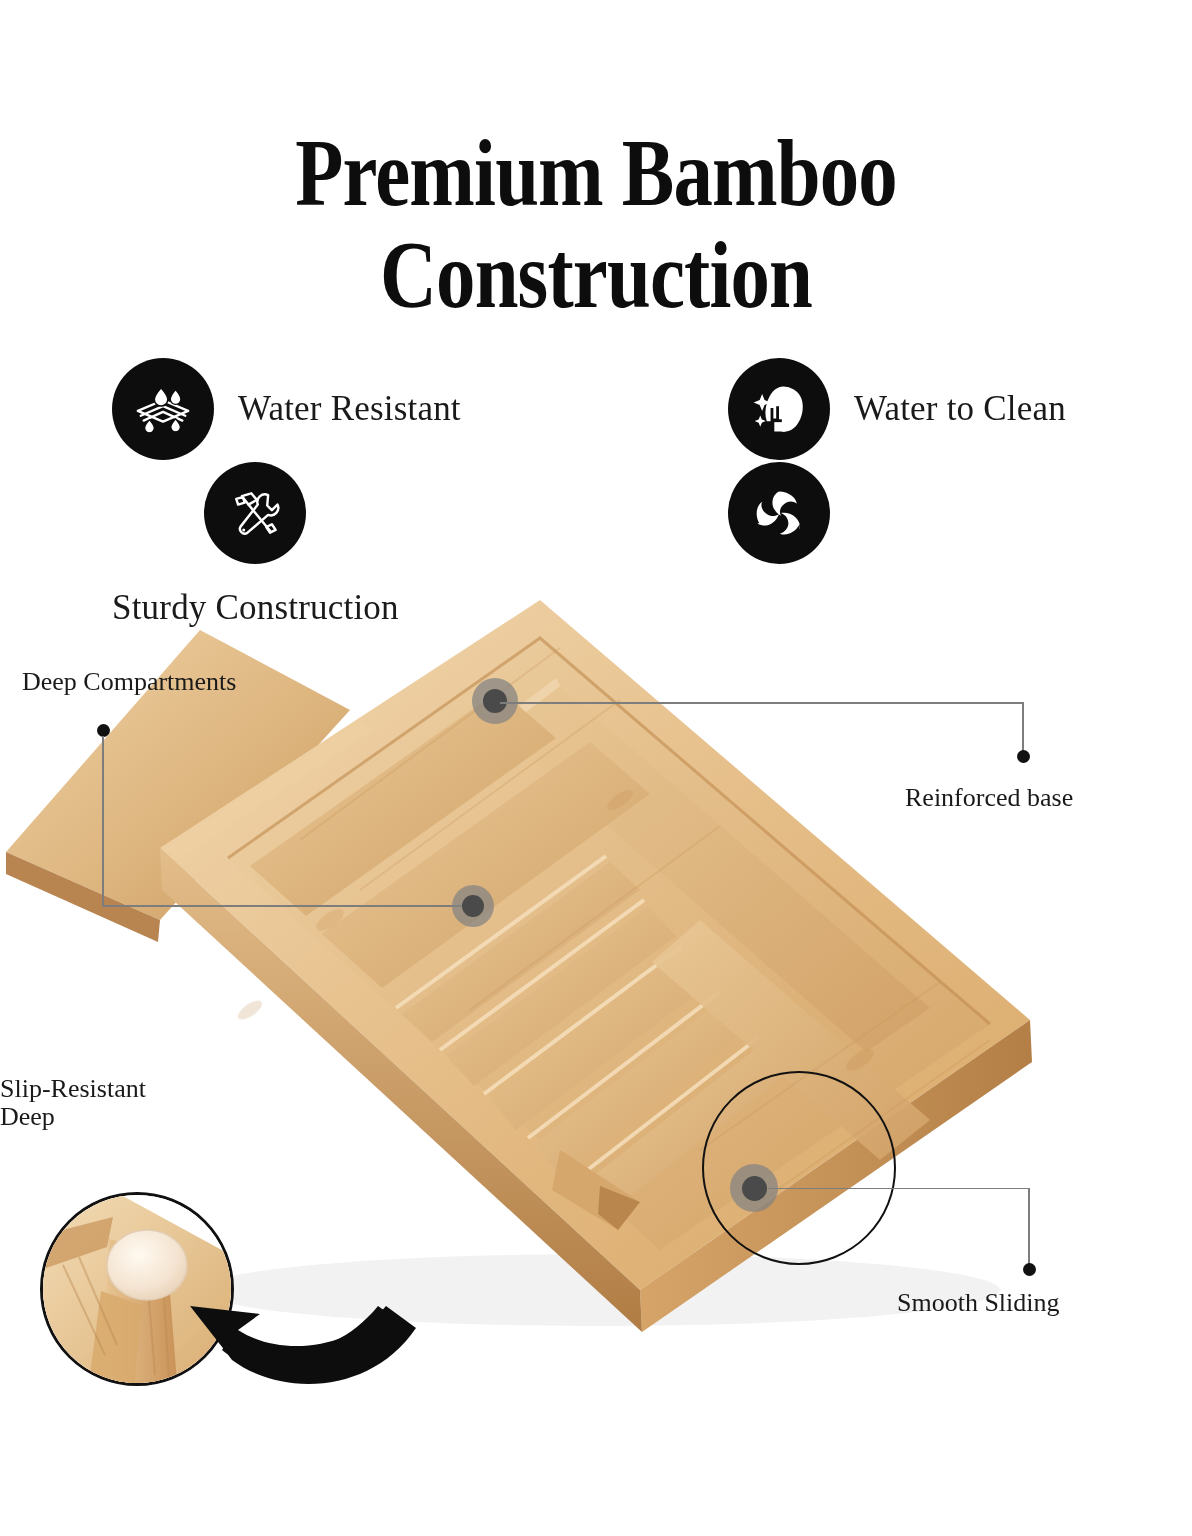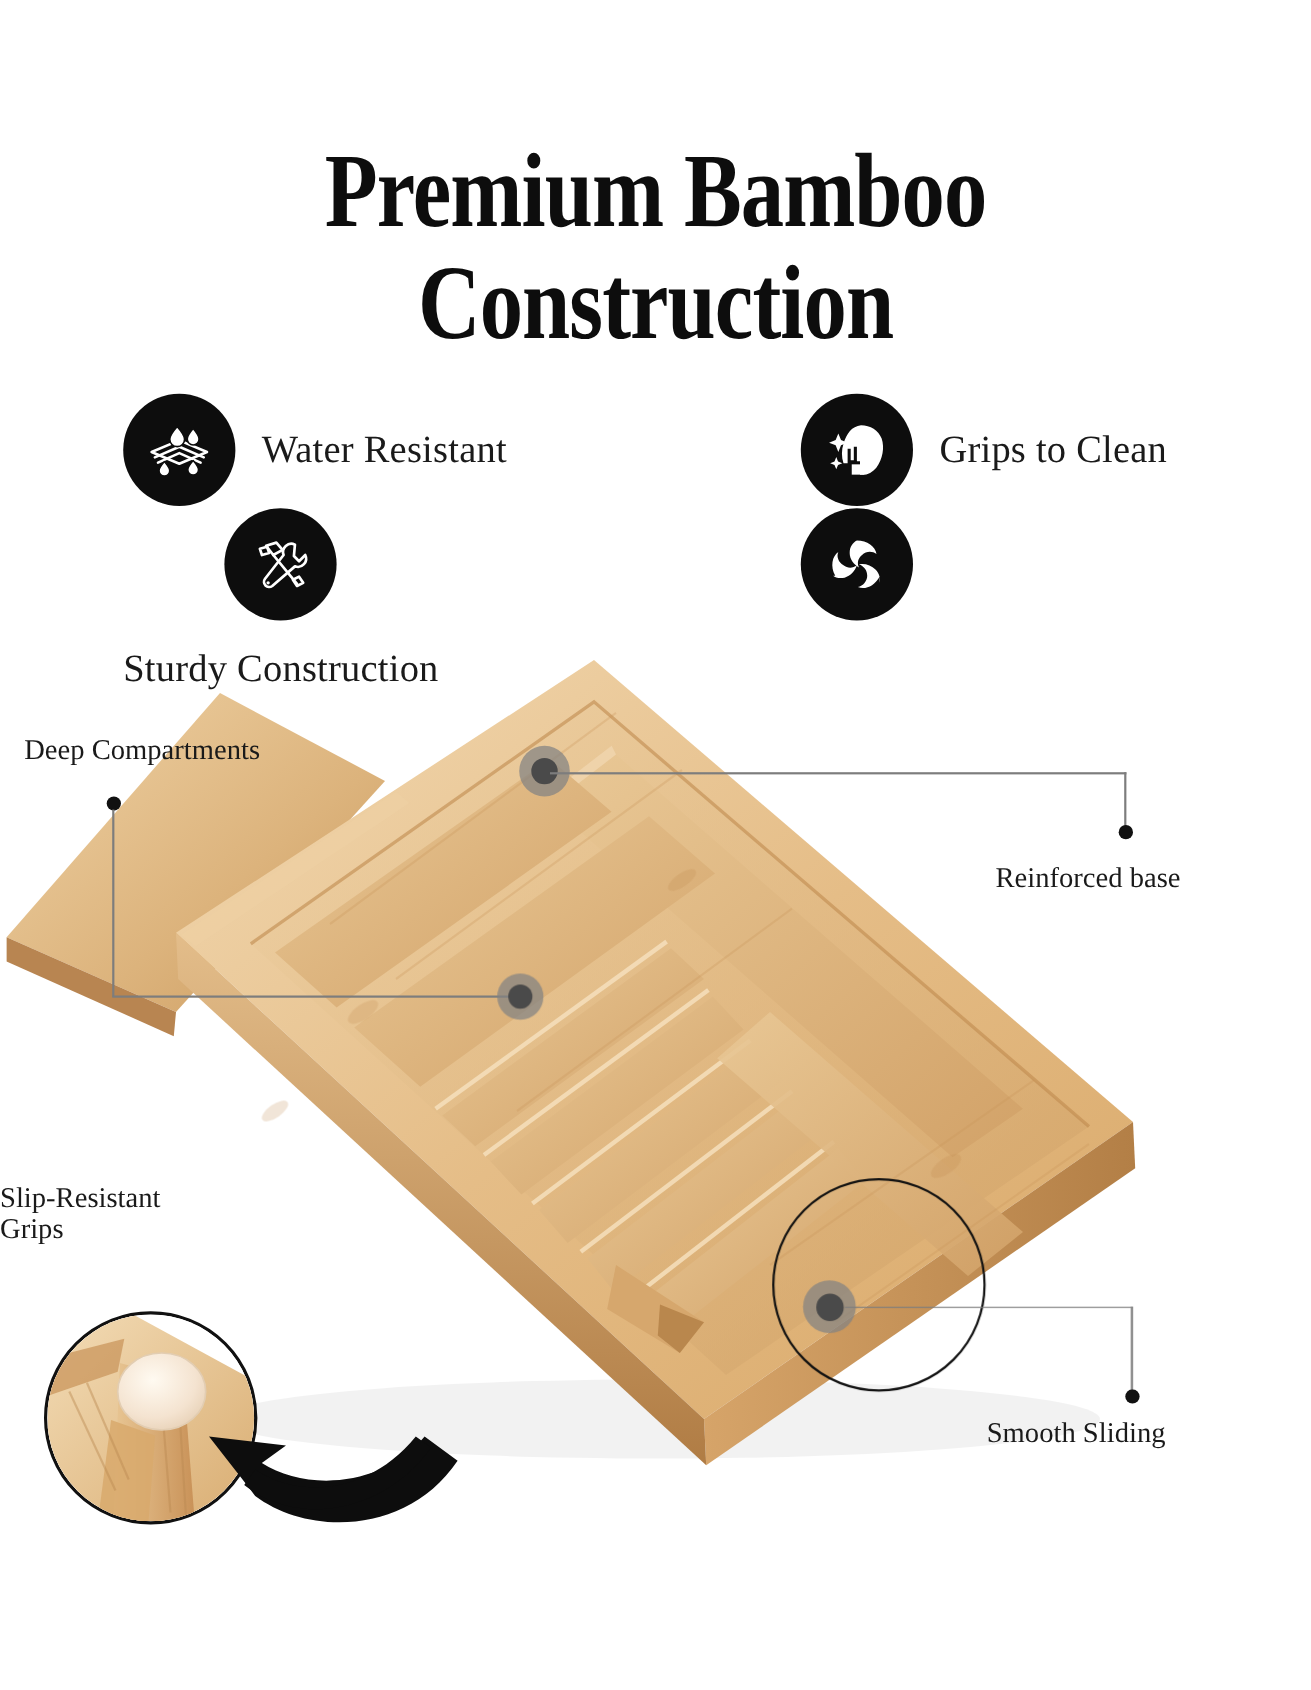--- a/index.html
+++ b/index.html
@@ -104,21 +104,21 @@
         <svg width="60" height="60" viewBox="0 0 64 64">
           <g fill="#fff">
             <path d="M31 9 c8 -2 17 2 20 9 3 8 2 18 -2 26 -3 6 -9 11 -16 11 -6 0 -10 -4 -11 -10 l-1 -12 c0 -3 2 -5 4 -5 2 0 3 2 3 4 l0 -13 c0 -2 2 -4 4 -4 2 0 3 2 3 4 l0 -7 c0 -2 2 -4 4 -4 2 0 3 2 3 4 l0 5 c0 -2 2 -4 4 -3 2 0 3 2 3 4 l0 10" opacity="0"></path>
             <path d="M36 8 c9 0 17 5 20 13 3 9 1 20 -5 28 -4 5 -10 8 -16 7 l0 -13 -3 0 0 -14 -3 0 0 13 -3 0 0 -11 -3 0 0 14 -4 0 c-2 -6 -2 -13 0 -19 3 -10 8 -17 17 -18 z"></path>
             <path d="M27 46 l12 0 0 10 -12 0 z"></path>
             <path d="M14 16 l2.6 6.4 6.4 2.6 -6.4 2.6 -2.6 6.4 -2.6 -6.4 -6.4 -2.6 6.4 -2.6 z"></path>
             <path d="M12 39 l1.7 4.2 4.2 1.7 -4.2 1.7 -1.7 4.2 -1.7 -4.2 -4.2 -1.7 4.2 -1.7 z"></path>
           </g>
         </svg>
       </span>
-      <span class="flabel">Grips to Clean</span>
+      <span class="flabel">Water to Clean</span>
     </div>
 
     <div class="feature f-br">
       <span class="fi">
         <svg width="60" height="60" viewBox="0 0 64 64">
           <g fill="#fff">
             <path d="M32 9 c10 0 18 6 19 13 -4 -3 -10 -3 -14 1 -4 3 -5 8 -3 12 -5 -3 -9 -8 -9 -14 0 -6 3 -10 7 -12 z"></path>
             <path d="M54 44 c-5 9 -14 13 -21 10 5 -1 9 -6 9 -11 0 -5 -3 -9 -8 -11 6 -1 12 1 16 5 4 4 5 9 4 13 z"></path>
             <path d="M11 43 c-5 -9 -3 -19 3 -23 -2 4 0 10 5 13 4 3 9 3 13 0 -2 6 -6 10 -12 12 -5 1 -9 0 -11 -2 z"></path>
           </g>
@@ -243,21 +243,21 @@
   <div class="marker" style="left:730px;top:1164px;width:48px;height:48px;">
     <span class="core" style="width:25px;height:25px;"></span>
   </div>
   <div class="leader" style="left:768px;top:1188px;width:262px;height:1.3px;"></div>
   <div class="leader" style="left:1028px;top:1188px;width:1.5px;height:80px;"></div>
   <div class="dot-black" style="left:1023px;top:1263px;"></div>
   <div class="callout c-smooth">Smooth Sliding</div>
 
   <div class="callout c-grip">
     <span>Slip-Resistant</span><br>
-    <span>Grips</span>
+    <span>Deep</span>
   </div>
 
   <div class="grip-inset">
     <svg width="188" height="188" viewBox="0 0 188 188">
       <defs>
         <linearGradient id="gGripA" x1="0" y1="0" x2="1" y2="1">
           <stop offset="0%" stop-color="#f3dcb6"></stop>
           <stop offset="100%" stop-color="#d9ad72"></stop>
         </linearGradient>
         <linearGradient id="gGripB" x1="0" y1="0" x2="1" y2="0">

